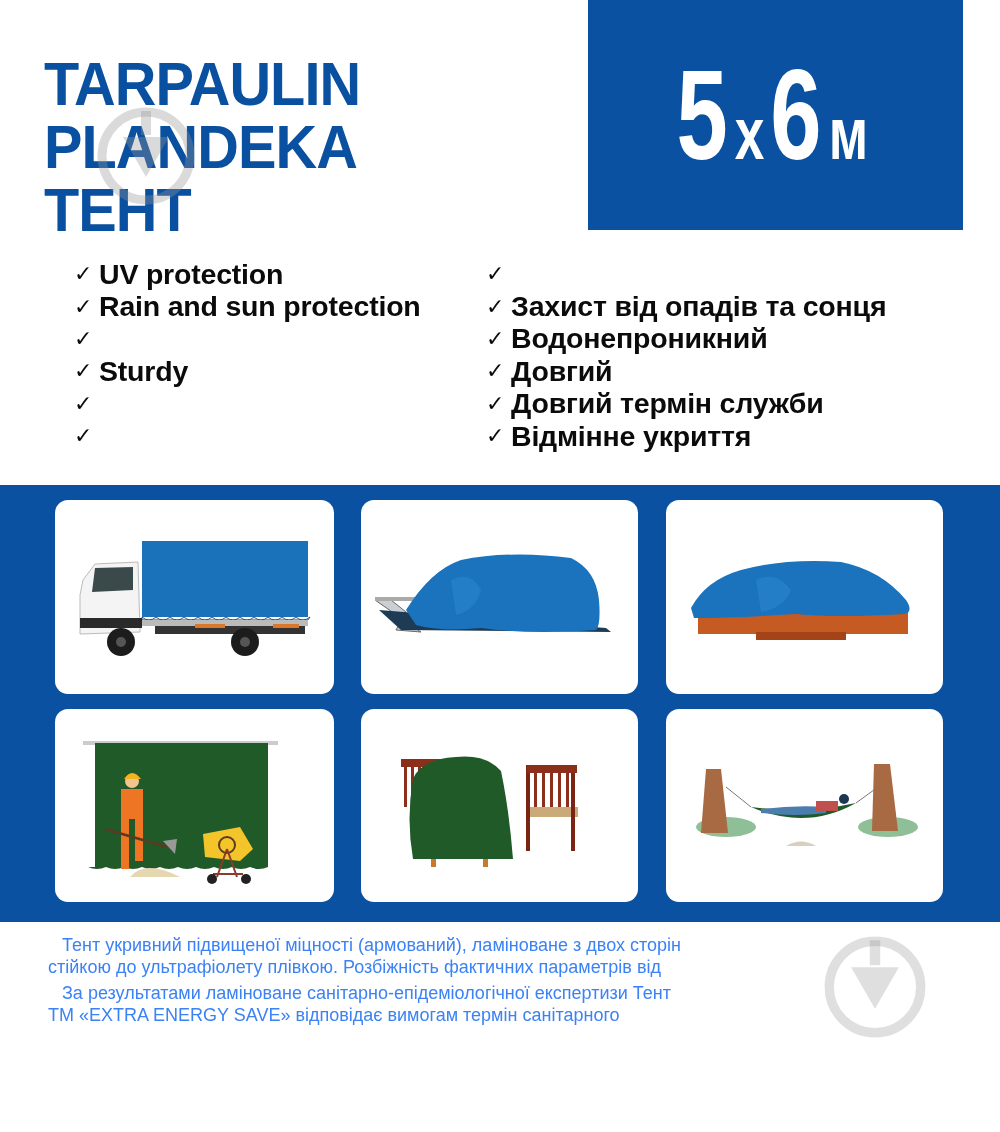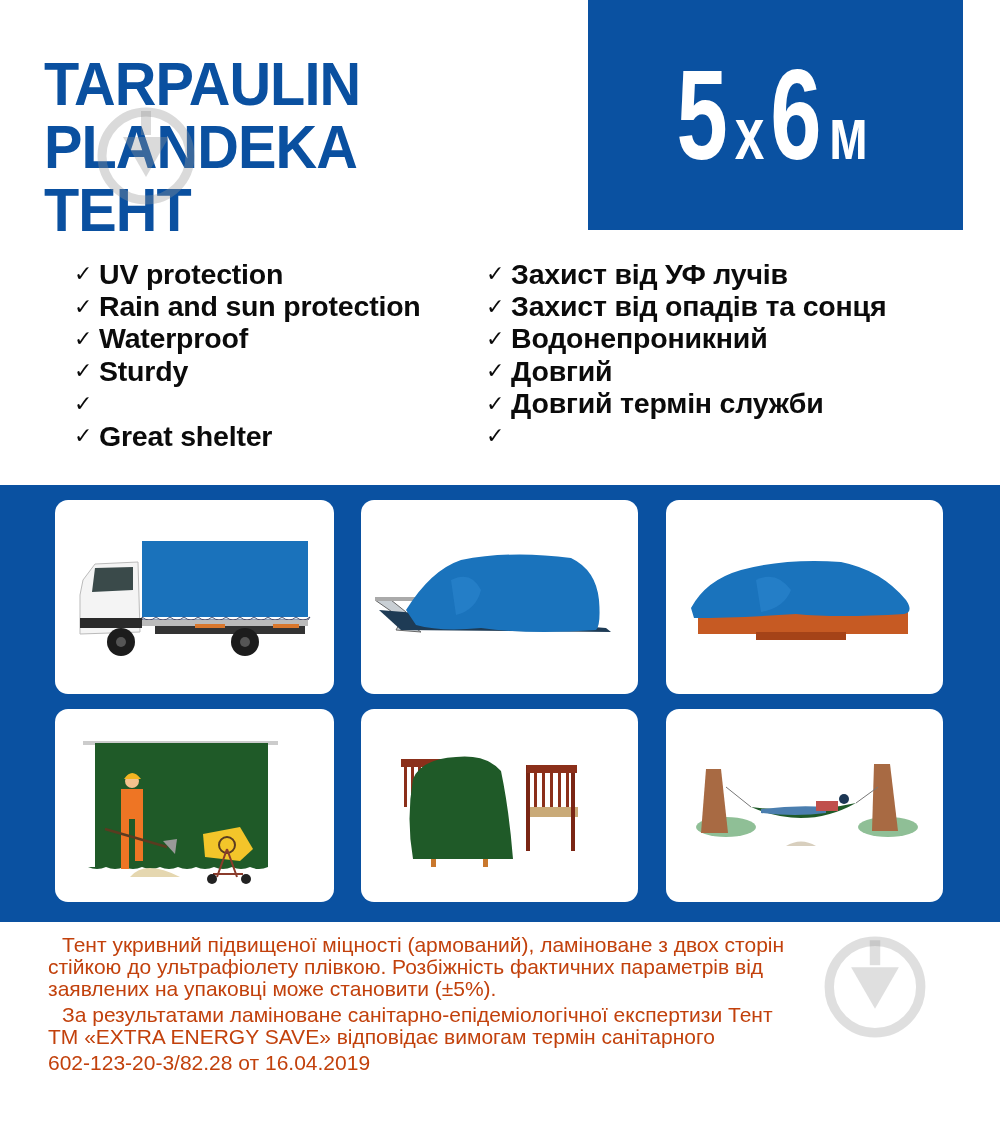--- a/index.html
+++ b/index.html
@@ -47,21 +47,21 @@
     position: absolute; left: 0; top: 485px; width: 1000px; height: 437px;
     background: #0a51a1;
   }
   .card {
     position: absolute; background: #fff; border-radius: 13px; overflow: hidden;
   }
   .card svg { position: absolute; left: 0; top: 0; width: 100%; height: 100%; }
 
   .body-text {
     position: absolute; left: 48px; top: 934px; width: 920px;
-    font-family: "Liberation Sans", sans-serif; font-size: 21px; line-height: 22px; color: #c2410c;
+    font-family: "Liberation Sans", sans-serif; font-size: 18px; line-height: 22px; color: #3b82f6;
   }
   .para { text-indent: 14px; margin-bottom: 4px; }
   .para span { display: block; }
   .para .ln { display: block; text-indent: 0; white-space: nowrap; }
   .para .ln.ind { padding-left: 14px; }
 
   .watermark { position: absolute; pointer-events: none; }
 </style>
 </head>
 <body>
@@ -91,58 +91,56 @@
   <div class="feature">
       <span class="check">✓</span>
       <span>UV protection</span>
     </div>
   <div class="feature">
       <span class="check">✓</span>
       <span>Rain and sun protection</span>
     </div>
   <div class="feature">
       <span class="check">✓</span>
-      <span>Waterproof</span>
     </div>
   <div class="feature">
       <span class="check">✓</span>
       <span>Sturdy</span>
     </div>
   <div class="feature">
       <span class="check">✓</span>
     </div>
   <div class="feature">
       <span class="check">✓</span>
-      <span>Great shelter</span>
     </div>
 </div>
 
 <div class="features right">
   <div class="feature">
       <span class="check">✓</span>
-      <span>Захист від УФ лучів</span>
     </div>
   <div class="feature">
       <span class="check">✓</span>
       <span>Захист від опадів та сонця</span>
     </div>
   <div class="feature">
       <span class="check">✓</span>
       <span>Водонепроникний</span>
     </div>
   <div class="feature">
       <span class="check">✓</span>
       <span>Довгий</span>
     </div>
   <div class="feature">
       <span class="check">✓</span>
       <span>Довгий термін служби</span>
     </div>
   <div class="feature">
       <span class="check">✓</span>
+      <span>Відмінне укриття</span>
     </div>
 </div>
 
 <div class="band">
 
   <div class="card" style="left:55px;top:15px;width:279px;height:194px;">
     <svg viewBox="0 0 279 194">
       <rect x="87" y="41" width="166" height="76" fill="#1a72bb"></rect>
       <path d="M87 117 q7 6 14 0 q7 6 14 0 q7 6 14 0 q7 6 14 0 q7 6 14 0 q7 6 14 0 q7 6 14 0 q7 6 14 0 q7 6 14 0 q7 6 14 0 q7 6 14 0 q7 6 14 0 L253 120 L87 120 Z" fill="#cfe3ef" stroke="#335" stroke-width="0.8"></path>
       <rect x="87" y="120" width="166" height="6" fill="#bbb"></rect>
@@ -235,28 +233,26 @@
       <circle cx="178" cy="90" r="5" fill="#1c3654"></circle>
       <path d="M120 137 Q135 128 150 137 Z" fill="#d8cfbe"></path>
     </svg>
   </div>
 </div>
 
 <div class="body-text">
   <div class="para">
     <span class="ln ind">Тент  укривний  підвищеної міцності (армований), ламіноване з двох сторін</span>
     <span class="ln">стійкою до ультрафіолету плівкою. Розбіжність фактичних параметрів від</span>
-    <span class="ln">заявлених на упаковці може становити (±5%).</span>
   </div>
   <div class="para">
     <span class="ln ind">За результатами ламіноване санітарно-епідеміологічної експертизи Тент</span>
     <span class="ln">ТМ «EXTRA ENERGY SAVE» відповідає вимогам  термін санітарного</span>
   </div>
   <div class="para">
-    <span class="ln">602-123-20-3/82.28 от 16.04.2019</span>
   </div>
 </div>
 
 <svg class="watermark" style="left:822px;top:934px;" width="106" height="106" viewBox="0 0 102 102">
   <circle cx="51" cy="51" r="44" fill="none" stroke="rgba(150,150,150,0.3)" stroke-width="9"></circle>
   <path d="M51 6 L51 30" stroke="rgba(150,150,150,0.3)" stroke-width="10"></path>
   <path d="M28 32 L74 32 L51 72 Z" fill="rgba(150,150,150,0.3)"></path>
 </svg>
 
 </body></html>

